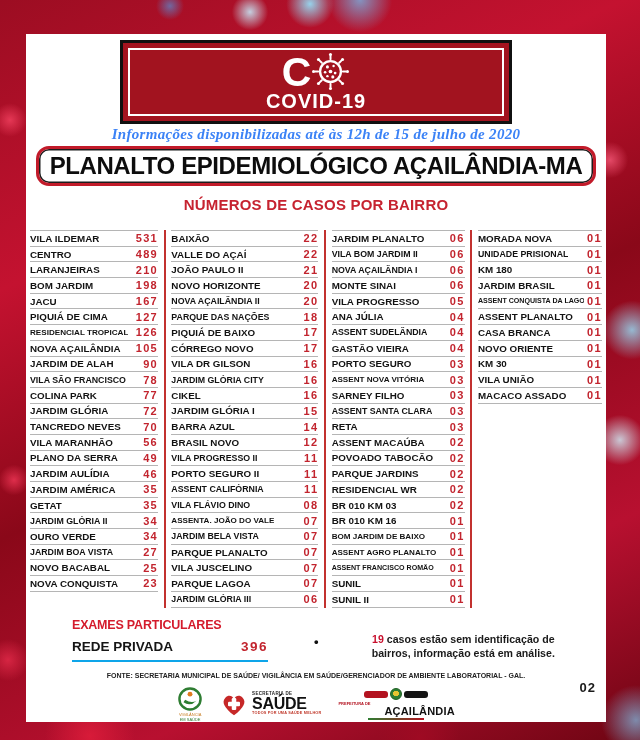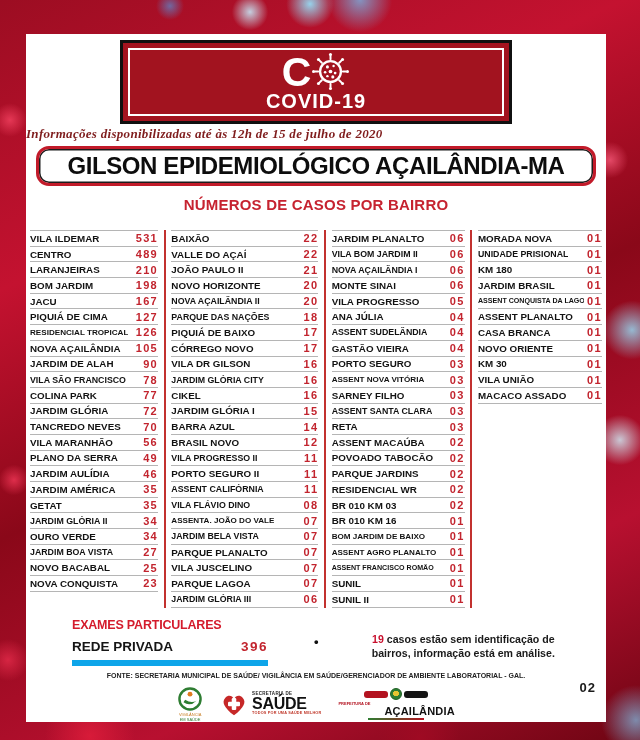--- a/index.html
+++ b/index.html
@@ -28,23 +28,23 @@
   .banner{position:absolute;left:50%;top:6px;transform:translateX(-50%);width:392px;height:84px;
     background:#a2131f;border:3px solid #101010;box-sizing:border-box;}
   .banner-inner{position:absolute;left:5px;top:5px;right:5px;bottom:5px;border:2px solid #ffffff;
     display:flex;flex-direction:column;align-items:center;justify-content:center;}
   .banner-title{display:flex;align-items:center;justify-content:center;color:#fff;
     font-size:41px;font-weight:bold;line-height:40px;letter-spacing:0px;}
   .banner-sub{color:#fff;font-size:20px;font-weight:bold;letter-spacing:1px;margin-top:-2px;}
   .virus-svg{margin:0 1px;}
 
   
-  .info-line{position:absolute;left:0;right:0;top:92px;
+  .info-line{position:absolute;left:0;right:0;top:92px;text-align:center;
     font-family:"Liberation Serif",serif;font-style:italic;font-weight:600;
-    font-size:13px;color:#7f1d1d;letter-spacing:.3px;}
+    font-size:15px;color:#3b82f6;letter-spacing:.3px;}
 
   
   .boletim{position:absolute;left:10px;right:10px;top:112px;height:40px;
     border:3px solid #c21b2a;border-radius:13px;box-sizing:border-box;
     box-shadow:inset 0 0 0 1.5px #1c1c1c;display:flex;align-items:center;justify-content:center;}
   .boletim-text{font-size:24px;font-weight:bold;color:#0d0d0d;letter-spacing:-.4px;white-space:nowrap;}
 
   .section-title{position:absolute;left:0;right:0;top:162px;text-align:center;
     font-size:15px;font-weight:bold;color:#c62330;letter-spacing:.2px;}
 
@@ -57,21 +57,21 @@
     border-bottom:1px solid #b5b5b5;box-sizing:border-box;}
   .case-name{font-weight:bold;color:#121212;font-size:9.8px;white-space:nowrap;overflow:hidden;}
   .case-name.m{font-size:8.8px;}
   .case-name.s{font-size:8.1px;}
   .case-name.xs{font-size:7.1px;}
   .case-value{font-weight:bold;color:#c2242e;font-size:11px;letter-spacing:1.3px;white-space:nowrap;margin-left:3px;}
 
   
   .exams{position:absolute;left:46px;top:584px;width:196px;}
   .exams-heading{color:#d41b2c;font-weight:bold;font-size:12.5px;letter-spacing:-.2px;}
-  .exams-row{display:flex;justify-content:space-between;margin-top:7px;padding-bottom:6px;border-bottom:6px solid #0ea5e9;}
+  .exams-row{display:flex;justify-content:space-between;margin-top:7px;padding-bottom:6px;border-bottom:2px solid #0ea5e9;}
   .exams-label{font-weight:bold;font-size:13.5px;color:#151515;}
   .exams-value{font-weight:bold;font-size:13.5px;color:#c2242e;letter-spacing:1.5px;}
 
   .note{position:absolute;left:288px;top:598px;width:280px;display:flex;}
   .note-bullet{font-size:13px;font-weight:bold;color:#111;margin:2px 14px 0 0;}
   .note-text{flex:1;text-align:center;font-size:10.6px;font-weight:bold;color:#1a1a1a;line-height:14px;}
   .note-highlight{color:#c8102e;}
 
   .source-line{position:absolute;left:0;right:0;top:638px;text-align:center;
     font-size:7px;font-weight:bold;color:#222;letter-spacing:0;}
@@ -138,21 +138,21 @@
           </g>
         </svg>
       </div>
       <div class="banner-sub">COVID-19</div>
     </div>
   </div>
 
   <div class="info-line">Informações disponibilizadas até às 12h  de  15 de julho de 2020</div>
 
   <div class="boletim">
-    <span class="boletim-text">GILSON EPIDEMIOLÓGICO AÇAILÂNDIA-MA</span>
+    <span class="boletim-text">PLANALTO EPIDEMIOLÓGICO AÇAILÂNDIA-MA</span>
   </div>
 
   <div class="section-title">NÚMEROS DE CASOS POR BAIRRO</div>
 
   <div class="cases-table">
       <div class="case-col col0">
         <div class="case-row">
           <span class="case-name">VILA ILDEMAR</span>
           <span class="case-value">531</span>
         </div>

